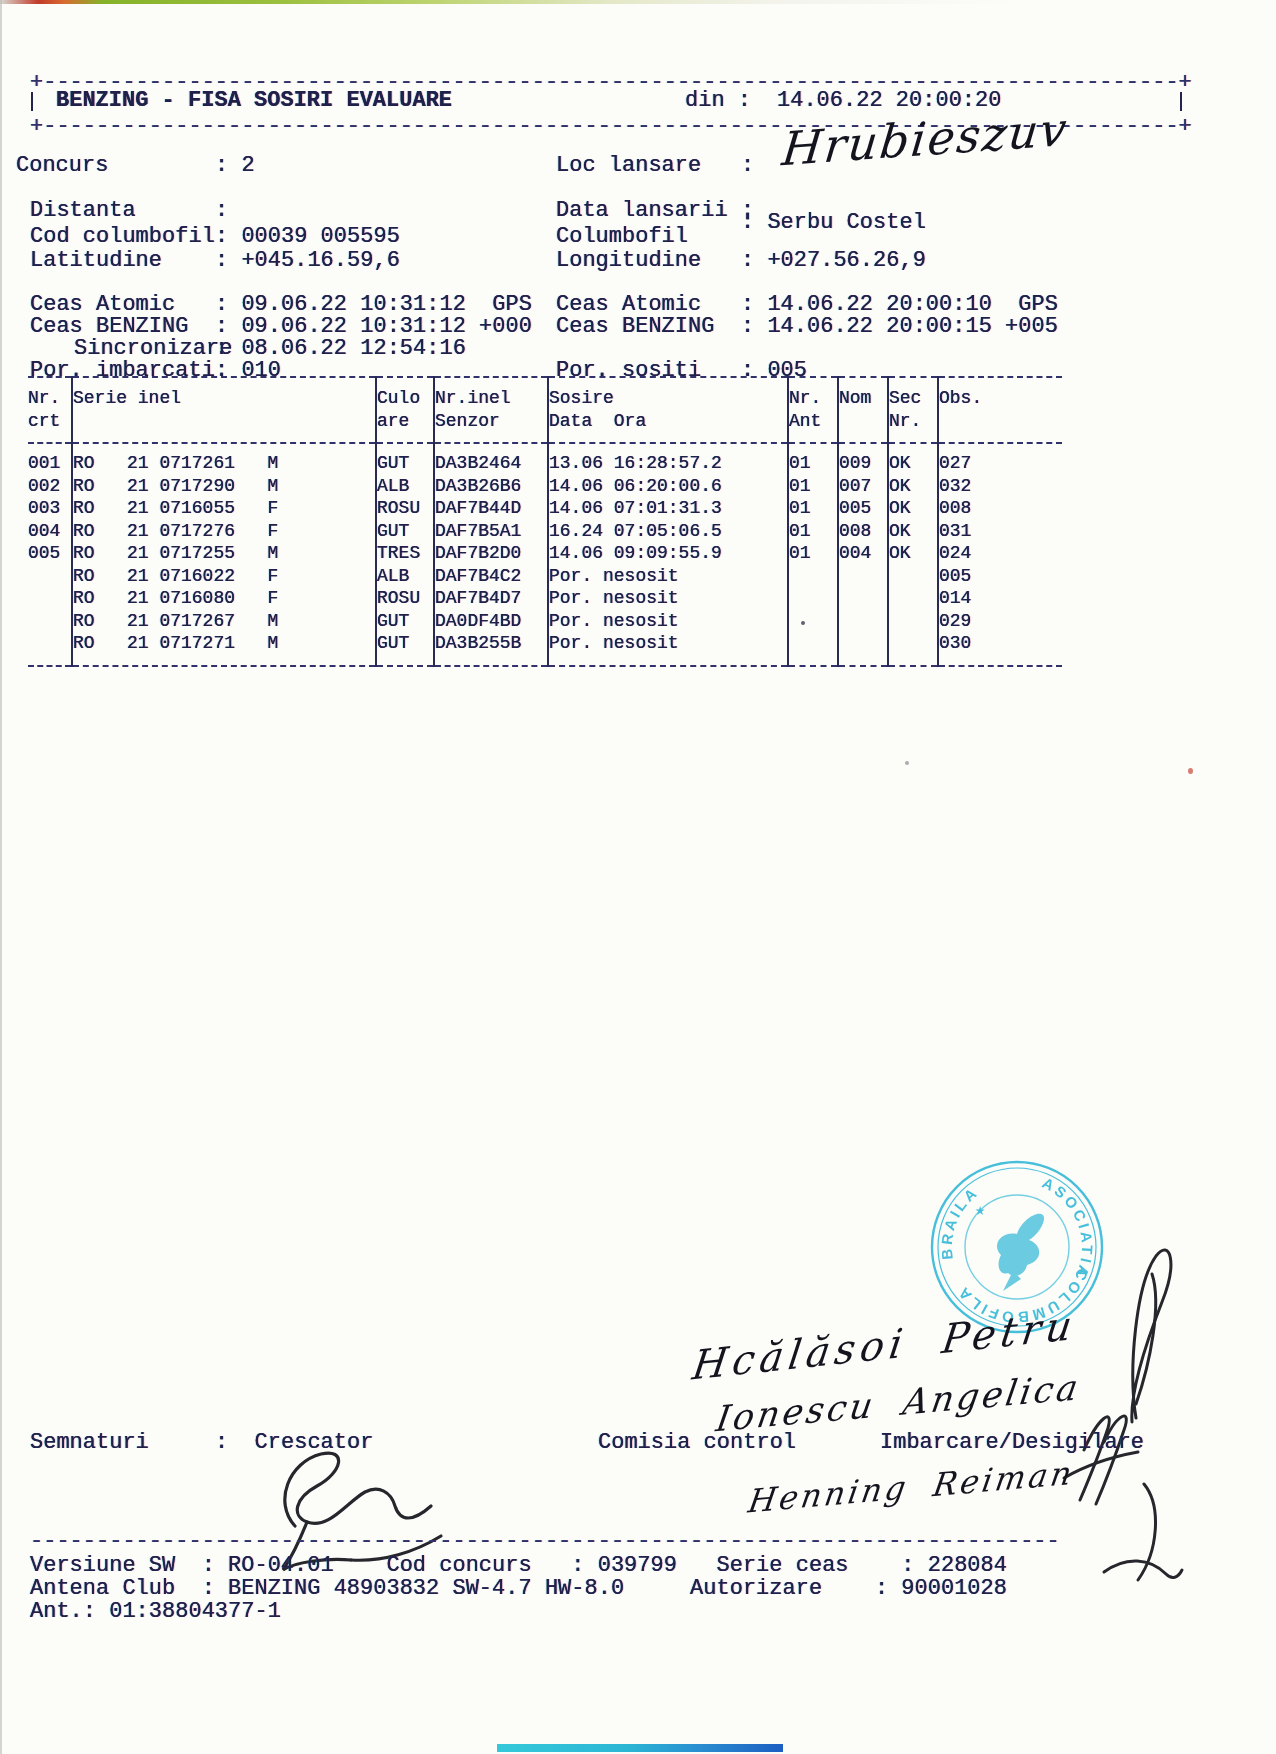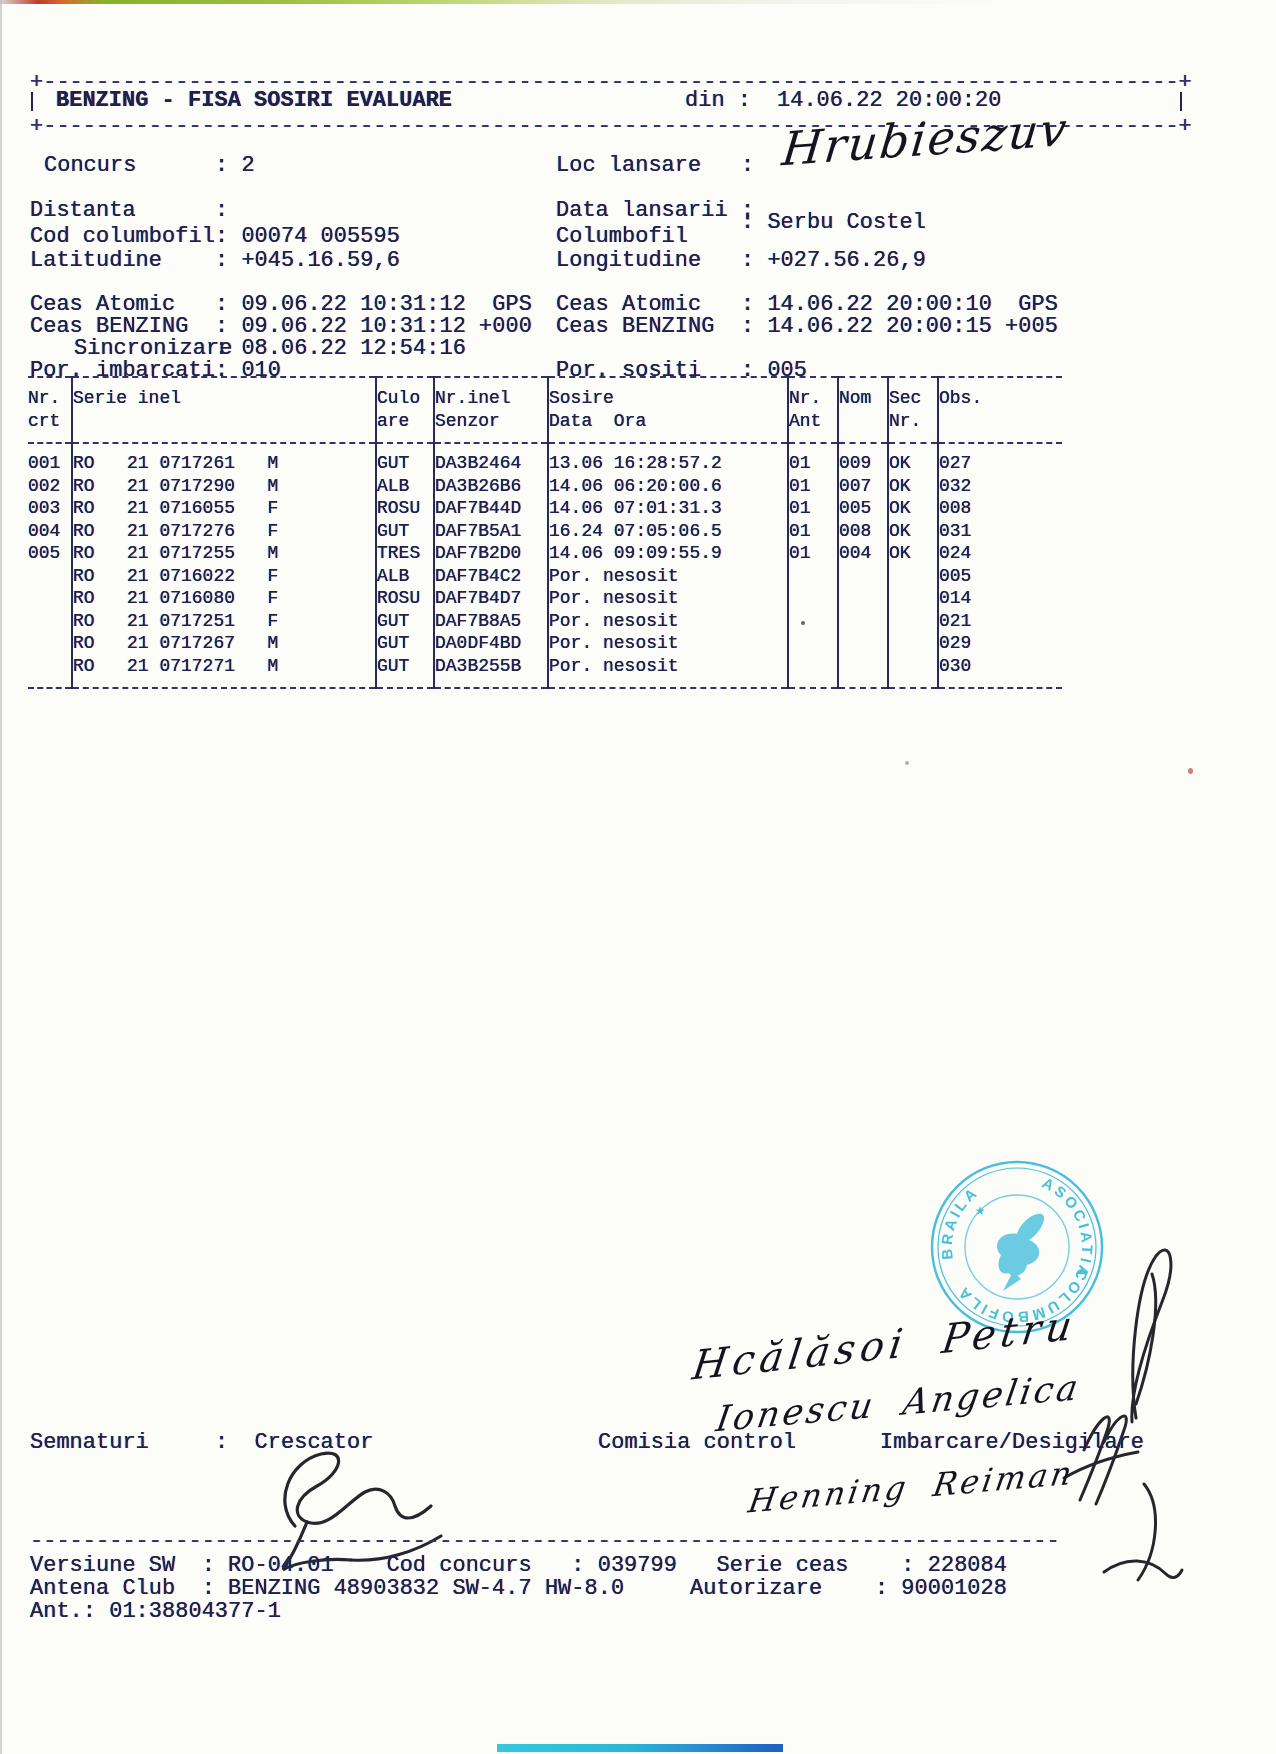--- a/index.html
+++ b/index.html
@@ -63,26 +63,26 @@
   <div class="dot" style="left:1188px;top:768px;width:5px;height:6px;background:#c23b2a;opacity:.65;"></div>
 
   <div class="ink rule" style="left:30px;top:72px;">+--------------------------------------------------------------------------------------+</div>
   <div class="bar" style="left:31px;top:92px;"></div>
   <div class="ink" style="left:56px;top:90px;font-weight:bold;">BENZING - FISA SOSIRI EVALUARE</div>
   <div class="ink" style="left:685px;top:90px;">din :</div>
   <div class="ink" style="left:777px;top:90px;">14.06.22 20:00:20</div>
   <div class="bar" style="left:1180px;top:92px;"></div>
   <div class="ink rule" style="left:30px;top:116px;">+--------------------------------------------------------------------------------------+</div>
 
-  <div class="ink" style="left:44px;top:155px;">Concurs</div>
+  <div class="ink" style="left:16px;top:155px;">Concurs</div>
   <div class="ink" style="left:215px;top:155px;">: 2</div>
   <div class="ink" style="left:30px;top:200px;">Distanta</div>
   <div class="ink" style="left:215px;top:200px;">:</div>
   <div class="ink" style="left:30px;top:226px;">Cod columbofil</div>
-  <div class="ink" style="left:215px;top:226px;">: 00074 005595</div>
+  <div class="ink" style="left:215px;top:226px;">: 00039 005595</div>
   <div class="ink" style="left:30px;top:250px;">Latitudine</div>
   <div class="ink" style="left:215px;top:250px;">: +045.16.59,6</div>
   <div class="ink" style="left:30px;top:294px;">Ceas Atomic</div>
   <div class="ink" style="left:215px;top:294px;">: 09.06.22 10:31:12  GPS</div>
   <div class="ink" style="left:30px;top:316px;">Ceas BENZING</div>
   <div class="ink" style="left:215px;top:316px;">: 09.06.22 10:31:12 +000</div>
   <div class="ink" style="left:30px;top:338px;margin-left:44px;">Sincronizare</div>
   <div class="ink" style="left:215px;top:338px;">: 08.06.22 12:54:16</div>
   <div class="ink" style="left:30px;top:360px;">Por. imbarcati</div>
   <div class="ink" style="left:215px;top:360px;">: 010</div>
@@ -202,31 +202,20 @@
           <td class="cell-culo">ROSU</td>
           <td class="cell-senzor">DAF7B4D7</td>
           <td class="cell-sosire">Por. nesosit</td>
           <td class="cell-ant"></td>
           <td class="cell-nom"></td>
           <td class="cell-sec"></td>
           <td class="cell-obs">014</td>
       </tr>
       <tr>
         <td class="cell-nr"></td>
-          <td class="cell-serie">RO   21 0717251   F</td>
-          <td class="cell-culo">GUT</td>
-          <td class="cell-senzor">DAF7B8A5</td>
-          <td class="cell-sosire">Por. nesosit</td>
-          <td class="cell-ant"></td>
-          <td class="cell-nom"></td>
-          <td class="cell-sec"></td>
-          <td class="cell-obs">021</td>
-      </tr>
-      <tr>
-        <td class="cell-nr"></td>
           <td class="cell-serie">RO   21 0717267   M</td>
           <td class="cell-culo">GUT</td>
           <td class="cell-senzor">DA0DF4BD</td>
           <td class="cell-sosire">Por. nesosit</td>
           <td class="cell-ant"></td>
           <td class="cell-nom"></td>
           <td class="cell-sec"></td>
           <td class="cell-obs">029</td>
       </tr>
       <tr>

